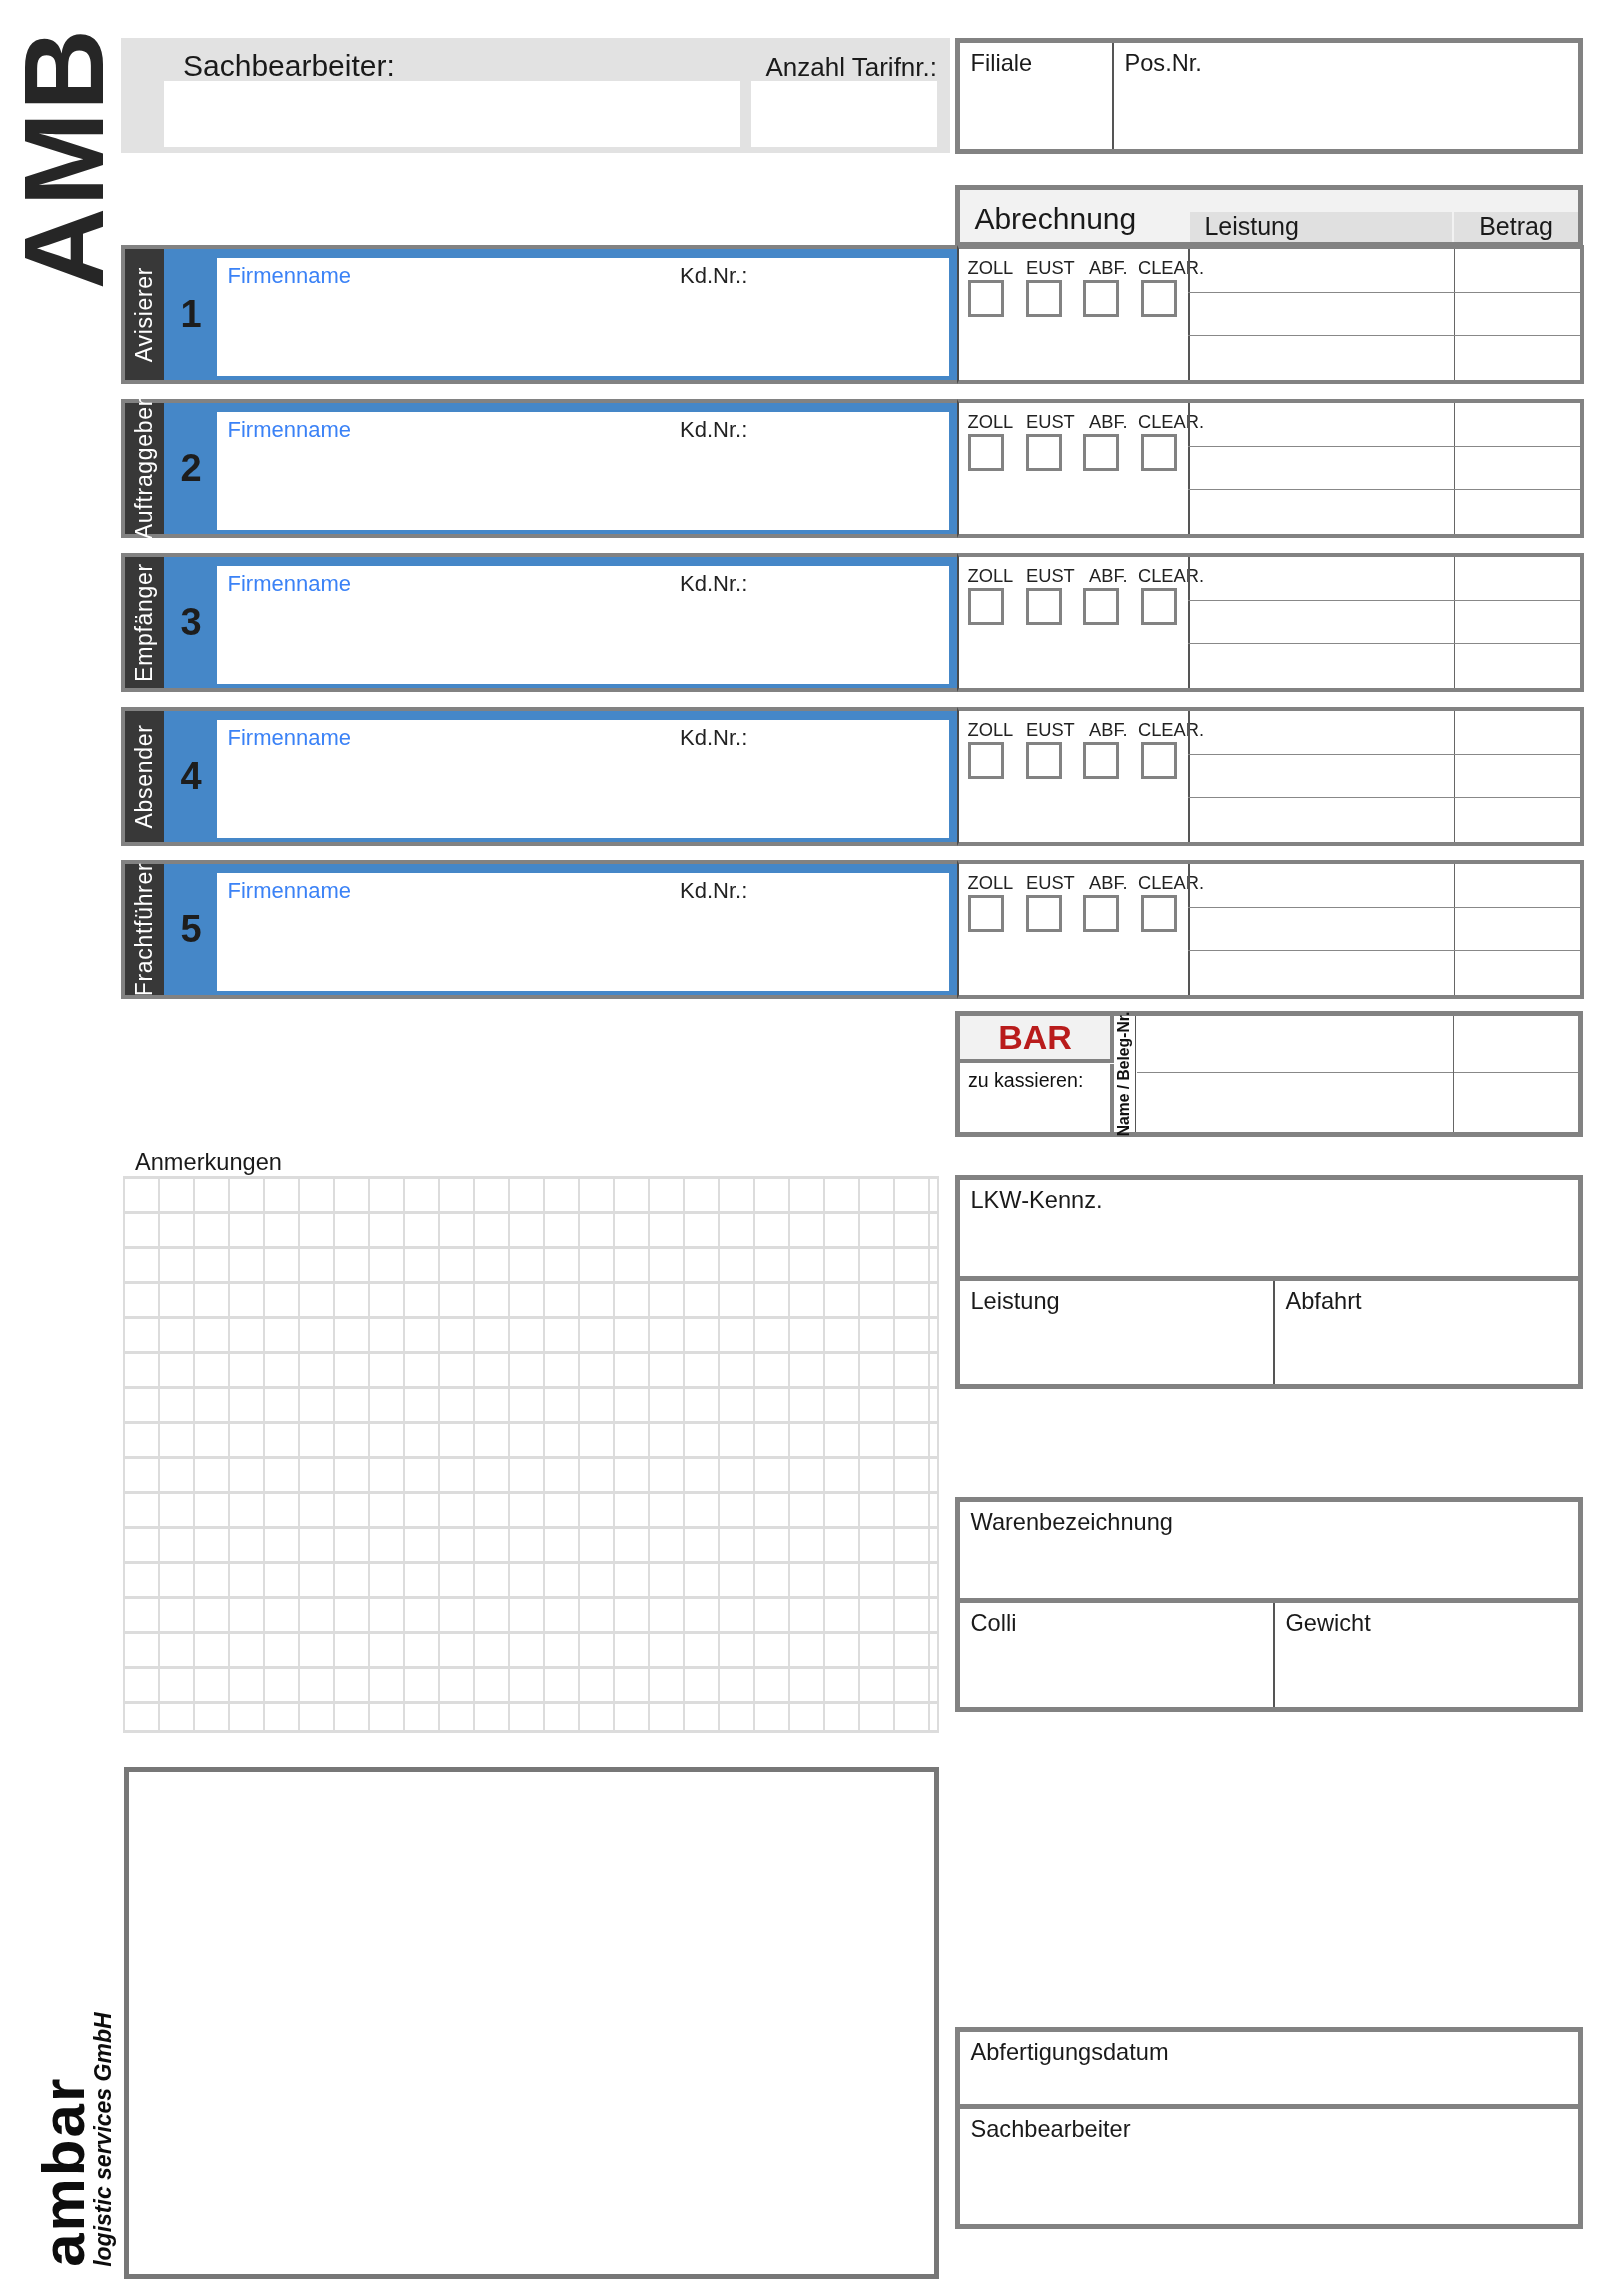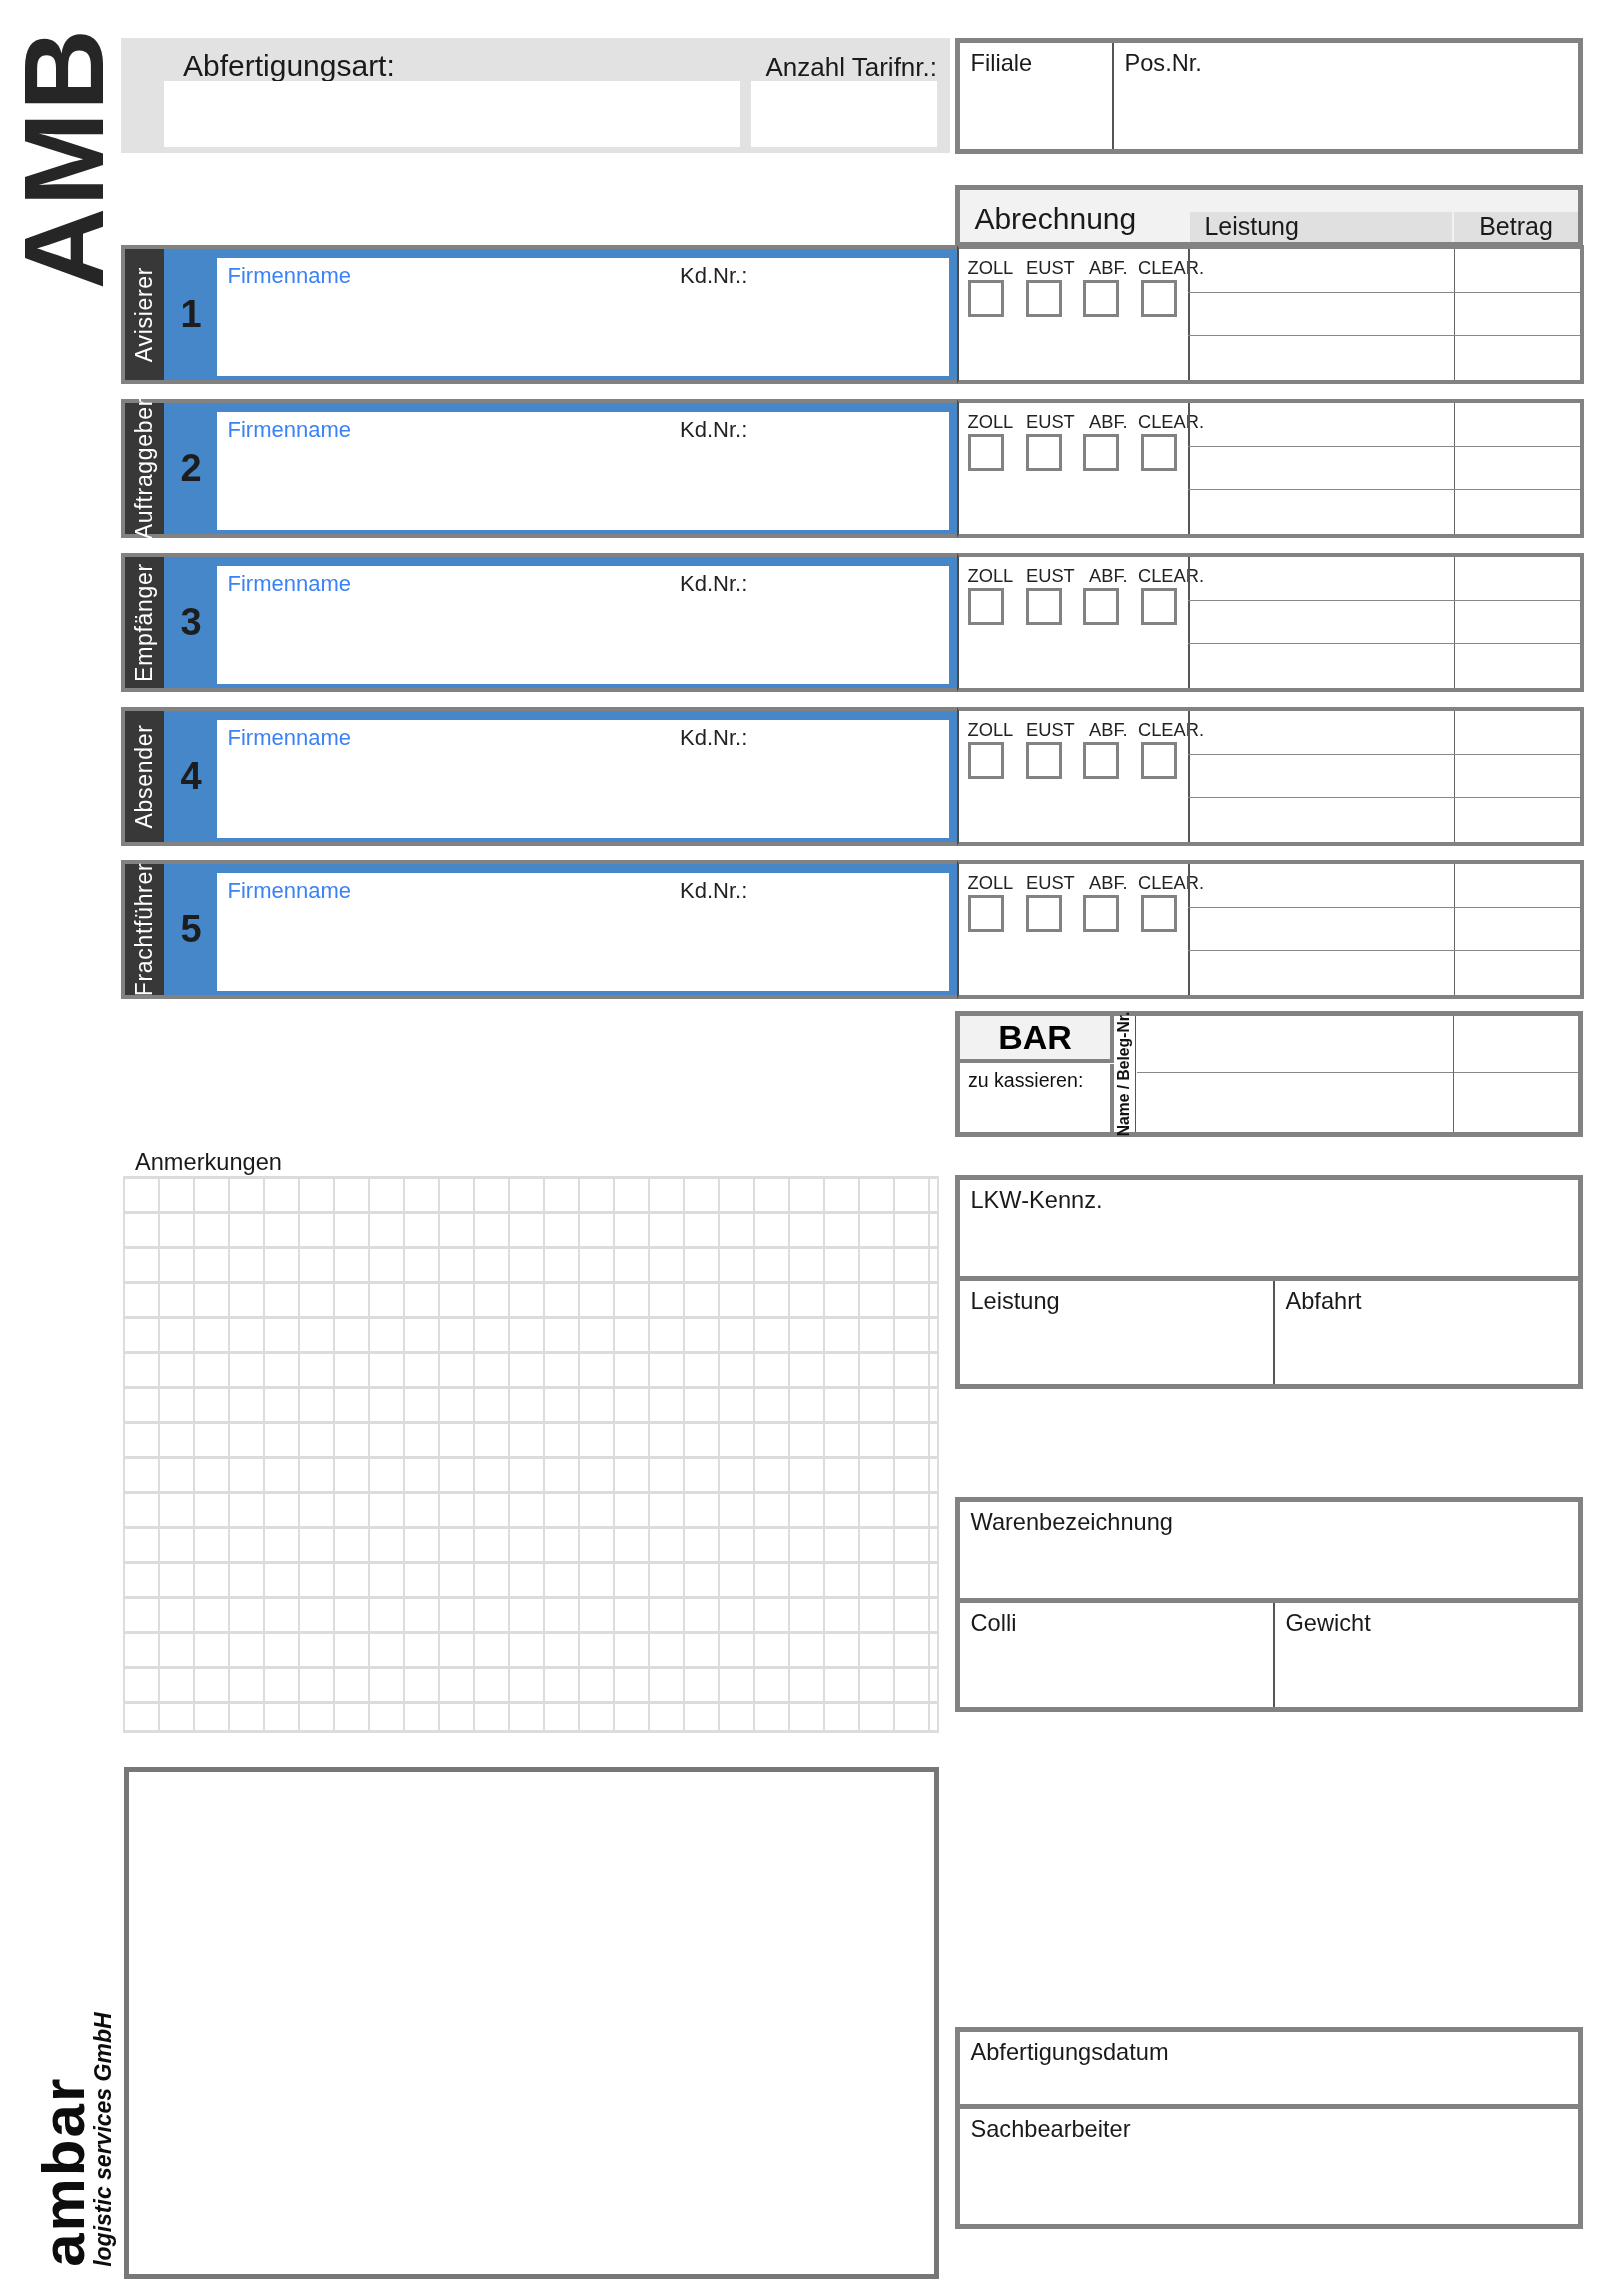--- a/index.html
+++ b/index.html
@@ -66,21 +66,21 @@
   .cb-box{position:absolute;top:31px;width:30px;height:31px;background:#fff;border:3.3px solid var(--border);}
   .vline{position:absolute;top:0;bottom:0;width:2px;background:var(--line-dark);}
   .v1{left:229px;} .v2{left:495px;width:1.3px;background:#666;}
   .hline{position:absolute;left:229px;right:0;height:1.3px;background:var(--line-light);}
 
   
   .bar-group{left:955px;top:1011px;width:628px;height:126px;border:5.2px solid var(--border);background:#fff;}
   .bar-cell{position:absolute;left:0;top:0;width:150px;height:43px;background:var(--header-bg);
     border-right:4.6px solid var(--border);border-bottom:4.6px solid var(--border);
     display:flex;align-items:center;justify-content:center;}
-  .bar-cell span{font-size:34px;font-weight:bold;color:#000000;}
+  .bar-cell span{font-size:34px;font-weight:bold;color:#b91c1c;}
   .zu-box{position:absolute;left:0;top:48px;bottom:0;width:150px;background:#fff;border-right:4.6px solid var(--border);}
   .zu-box span{display:block;padding:5.2px 0 0 7.9px;font-size:19.6px;color:#111;}
   .nb-strip{position:absolute;left:155px;top:0;bottom:0;width:19.6px;display:flex;align-items:center;justify-content:center;}
   .nb-strip span{transform:rotate(-90deg);white-space:nowrap;font-size:15.7px;font-weight:bold;color:#111;}
   .nb-line{position:absolute;left:175px;top:0;bottom:0;width:1.3px;background:var(--line-dark);}
   .bar-hline{position:absolute;left:177px;right:0;top:56px;height:1.3px;background:var(--line-light);}
   .bar-vline{position:absolute;left:493px;top:0;bottom:0;width:1.3px;background:#666;}
 
   
   .anm-label{left:135px;top:1149px;font-size:23.6px;color:#1a1a1a;}
@@ -107,21 +107,21 @@
 </head>
 <body>
 
 <div class="page">
 
   <div class="abs amb-wrap">
     <span>AMB</span>
   </div>
 
   <div class="abs top-panel">
-    <span class="tp-label1">Abfertigungsart:</span>
+    <span class="tp-label1">Sachbearbeiter:</span>
     <span class="tp-label2">Anzahl Tarifnr.:</span>
     <div class="tp-input1"></div>
     <div class="tp-input2"></div>
   </div>
 
   <div class="abs abr-header">
     <span class="abr-title">Abrechnung</span>
     <div class="hdr-cell hdr-leistung">
       <span>Leistung</span>
     </div>

